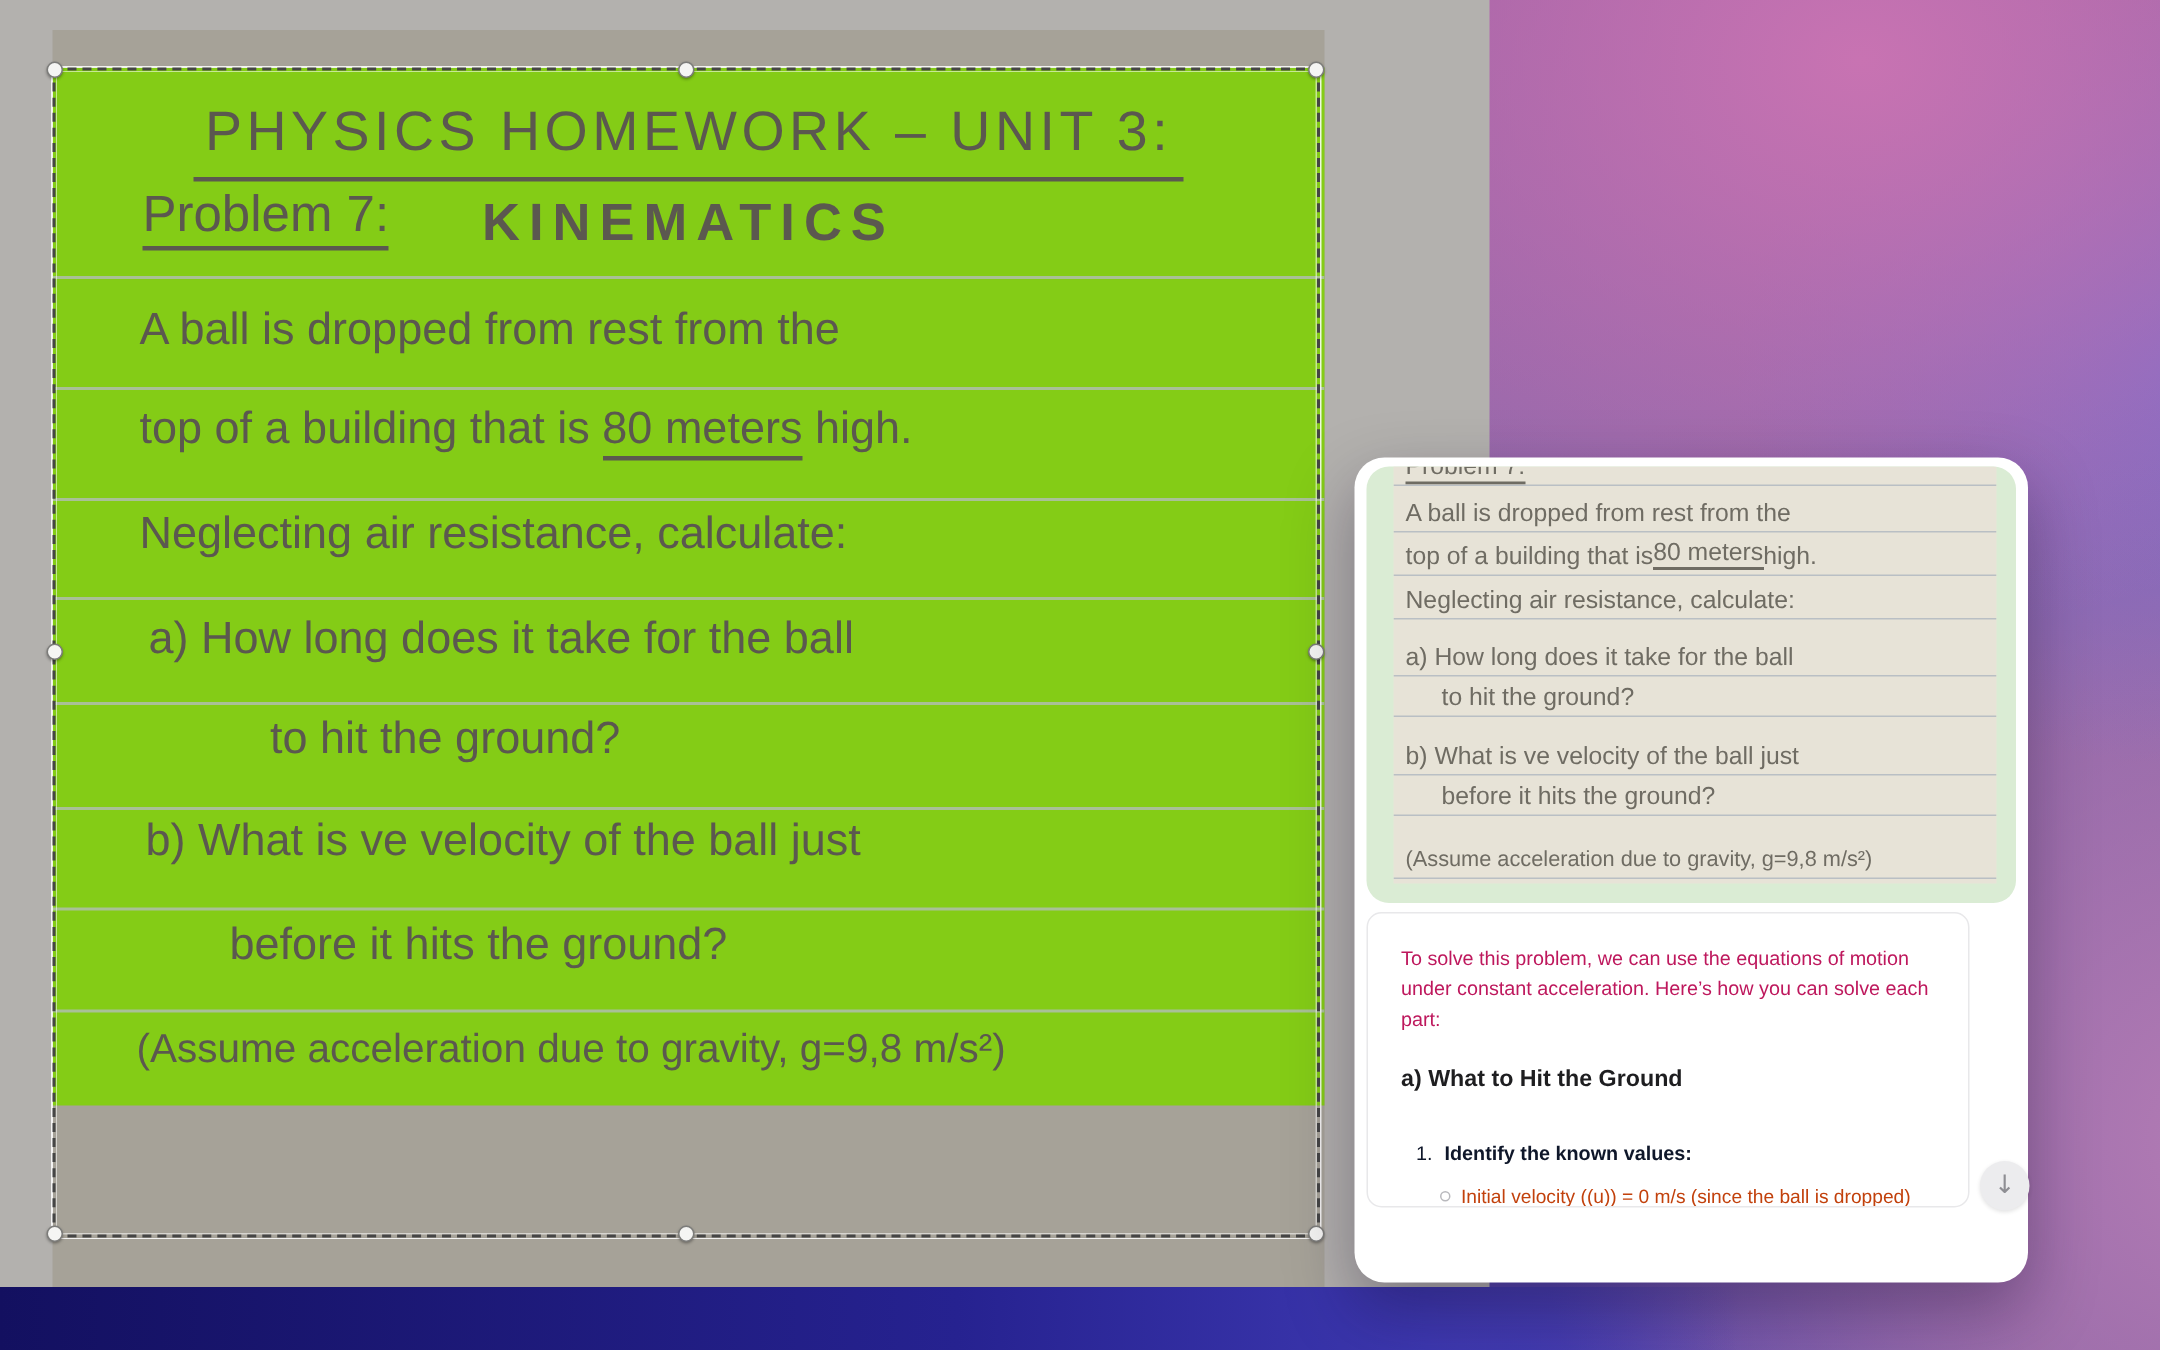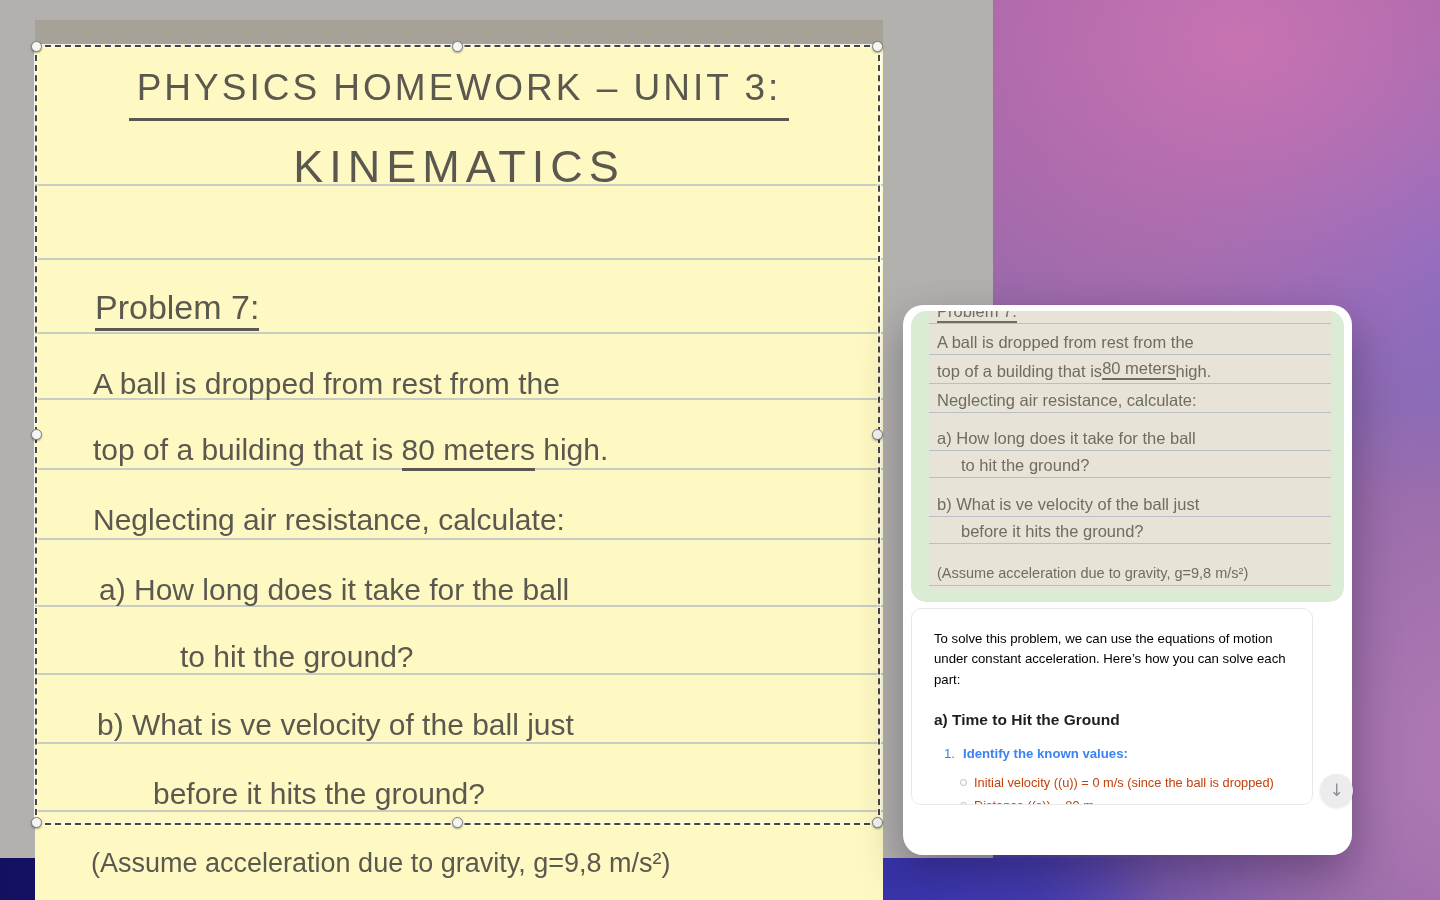--- a/index.html
+++ b/index.html
@@ -26,31 +26,31 @@
   .gray-backdrop{
     position:absolute;left:0;top:0;width:993px;height:858px;
     background:#b3b1ae;
   }
   
   .photo{
     position:absolute;left:35px;top:20px;width:848px;height:838px;
     background:#a6a298;
   }
   .paper{
-    position:absolute;left:0;top:25px;width:848px;height:856px;
-    background:#fef9c3;overflow:hidden;
+    position:absolute;left:0;top:25px;width:848px;height:692px;
+    background:#84cc16;overflow:hidden;
   }
   .rule-line{position:absolute;left:0;width:100%;height:2px;background:#b6bcc3;opacity:.75;}
   .hand{color:#5b584f;}
   .title-block{position:absolute;left:0;top:22px;width:100%;text-align:center;}
   .title-main{
     display:inline-block;font-size:37px;letter-spacing:3px;
     border-bottom:3px solid #5b584f;padding:0 8px 9px 8px;white-space:nowrap;
   }
-  .title-sub{display:block;margin-top:20px;font-size:45px;letter-spacing:6px;}
+  .title-sub{display:block;margin-top:8px;font-size:35px;letter-spacing:6px;font-weight:bold;}
   .paper-row{position:absolute;white-space:nowrap;line-height:1.15;}
   .hand-underline{border-bottom:3px solid #5b584f;padding-bottom:2px;}
   
   .selection{
     position:absolute;left:35px;top:45px;width:845px;height:780px;
     border:2px dashed #454545;box-sizing:border-box;
     box-shadow:0 0 0 1px rgba(255,255,255,.85), inset 0 0 0 1px rgba(255,255,255,.55);
     background:transparent;
   }
   .handle{
@@ -82,23 +82,23 @@
   .prev-row.clip span{margin-top:-11px;}
   .prev-row.indent{padding-left:32px;}
   .prev-row.small{font-size:14.5px;}
   .prev-row.tail{border-bottom:none;}
   
   .answer-box{
     position:absolute;left:8px;top:303px;width:402px;height:197px;
     background:#fff;border:1px solid #e8e8ea;border-radius:10px;
     box-sizing:border-box;padding:20px 16px 0 22px;overflow:hidden;
   }
-  .answer-intro{margin:0;font-size:13.2px;line-height:1.55;color:#000000;}
+  .answer-intro{margin:0;font-size:13.2px;line-height:1.55;color:#be185d;}
   .answer-heading{margin:21px 0 0 0;font-size:15.5px;font-weight:bold;color:#1e1e20;}
-  .answer-step{margin-top:17px;font-size:13.2px;color:#3b82f6;padding-left:10px;}
+  .answer-step{margin-top:32px;font-size:13.2px;color:#0f172a;padding-left:10px;}
   .answer-step .num{font-weight:normal;margin-right:8px;}
   .answer-step .step-title{font-weight:bold;}
   .bullet-list{list-style:none;margin:13px 0 0 0;padding:0 0 0 40px;}
   .bullet-list li{
     position:relative;font-size:12.8px;color:#c2410c;margin:5px 0;line-height:1.4;
     white-space:nowrap;
   }
   .bullet-list li::before{
     content:"";position:absolute;left:-14px;top:5px;width:5px;height:5px;
     border:1px solid #b9b9bd;border-radius:50%;
@@ -212,21 +212,21 @@
         </div>
         <div class="prev-row small" style="height: 42px;">
           <span>(Assume acceleration due to gravity, g=9,8 m/s²)</span>
         </div>
         <div class="prev-row tail" style="height: 12px;"></div>
       </div>
   </div>
 
   <div class="answer-box">
     <p class="answer-intro">To solve this problem, we can use the equations of motion under constant acceleration. Here’s how you can solve each part:</p>
-    <h3 class="answer-heading">a) Time to Hit the Ground</h3>
+    <h3 class="answer-heading">a) What to Hit the Ground</h3>
     <div class="answer-step">
       <span class="num">1.</span><span class="step-title">Identify the known values:</span>
     </div>
     <ul class="bullet-list" id="bullet-list">
         <li>Initial velocity ((u)) = 0 m/s (since the ball is dropped)</li>
         <li>Distance ((s)) = 80 m</li>
       </ul>
   </div>
 
   <button class="scroll-down">

